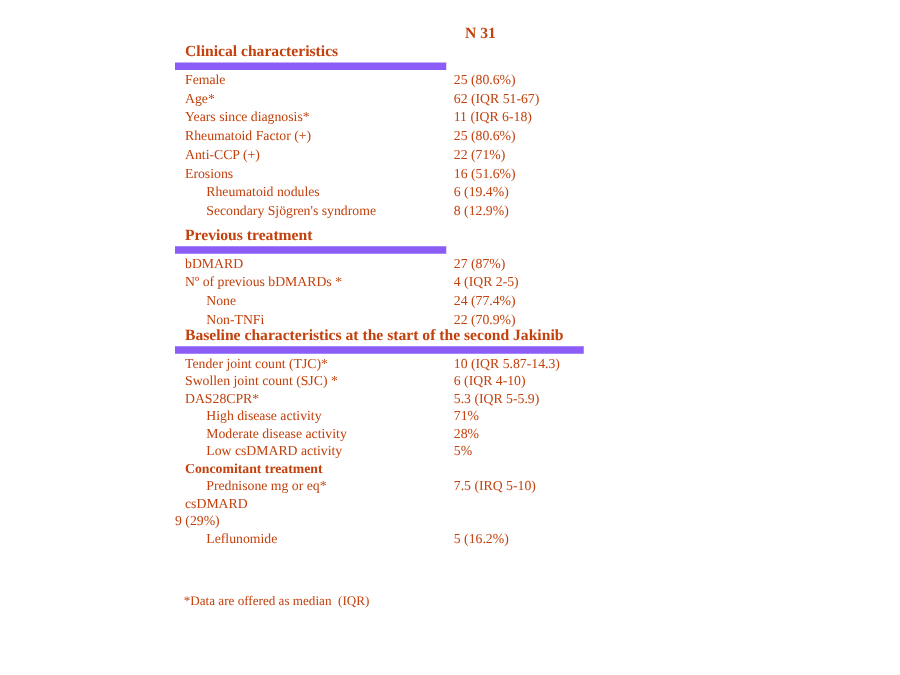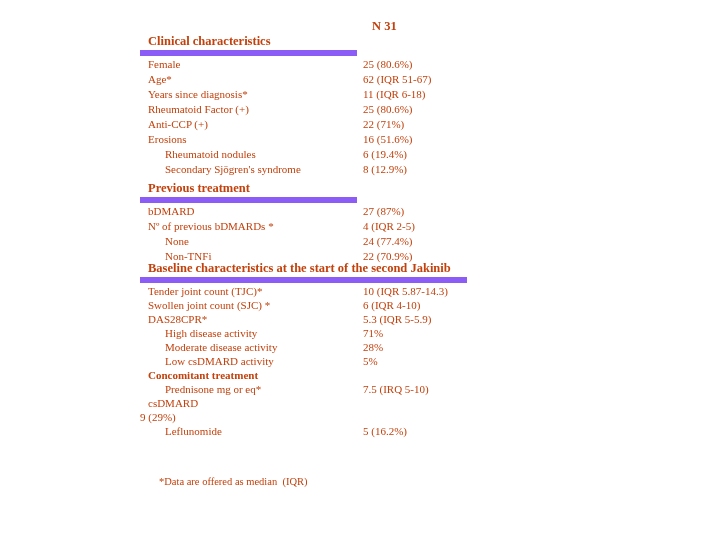--- a/index.html
+++ b/index.html
@@ -50,21 +50,21 @@
     box-sizing: border-box;
     width: 223px;
     padding-left: 8px;
     flex: 0 0 auto;
   }
   .row.indent .label { padding-left: 25px; }
   .row.bold .label { font-weight: bold; }
   .row .value { flex: 1 1 auto; }
   .footnote {
     position: absolute;
-    left: 159px;
+    left: 147px;
     top: 475px;
     font-size: 10.5px;
     line-height: 13px;
     white-space: pre;
   }
 </style>
 </head>
 <body>
 
 <div class="page">

